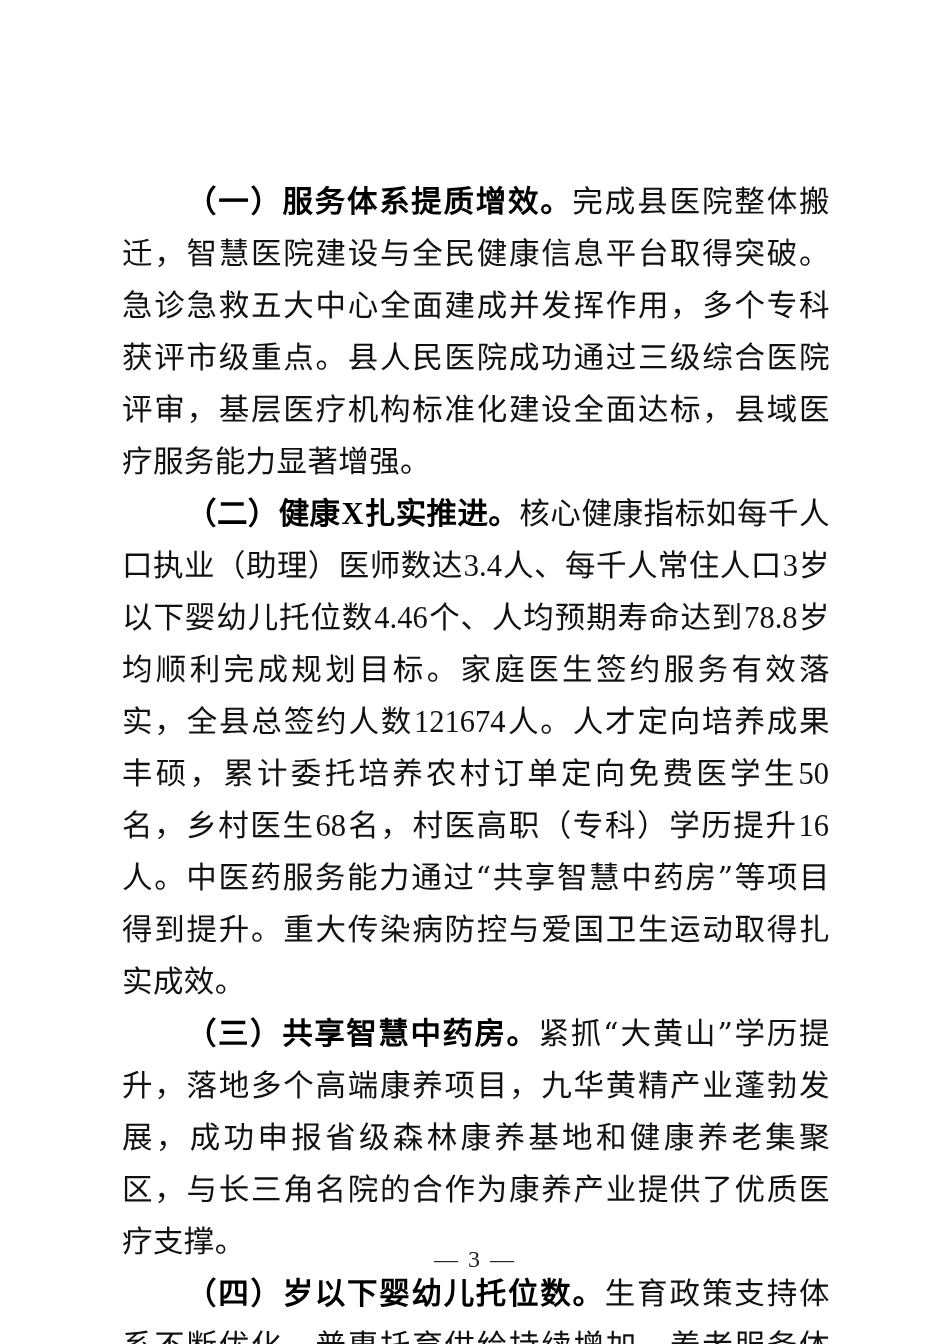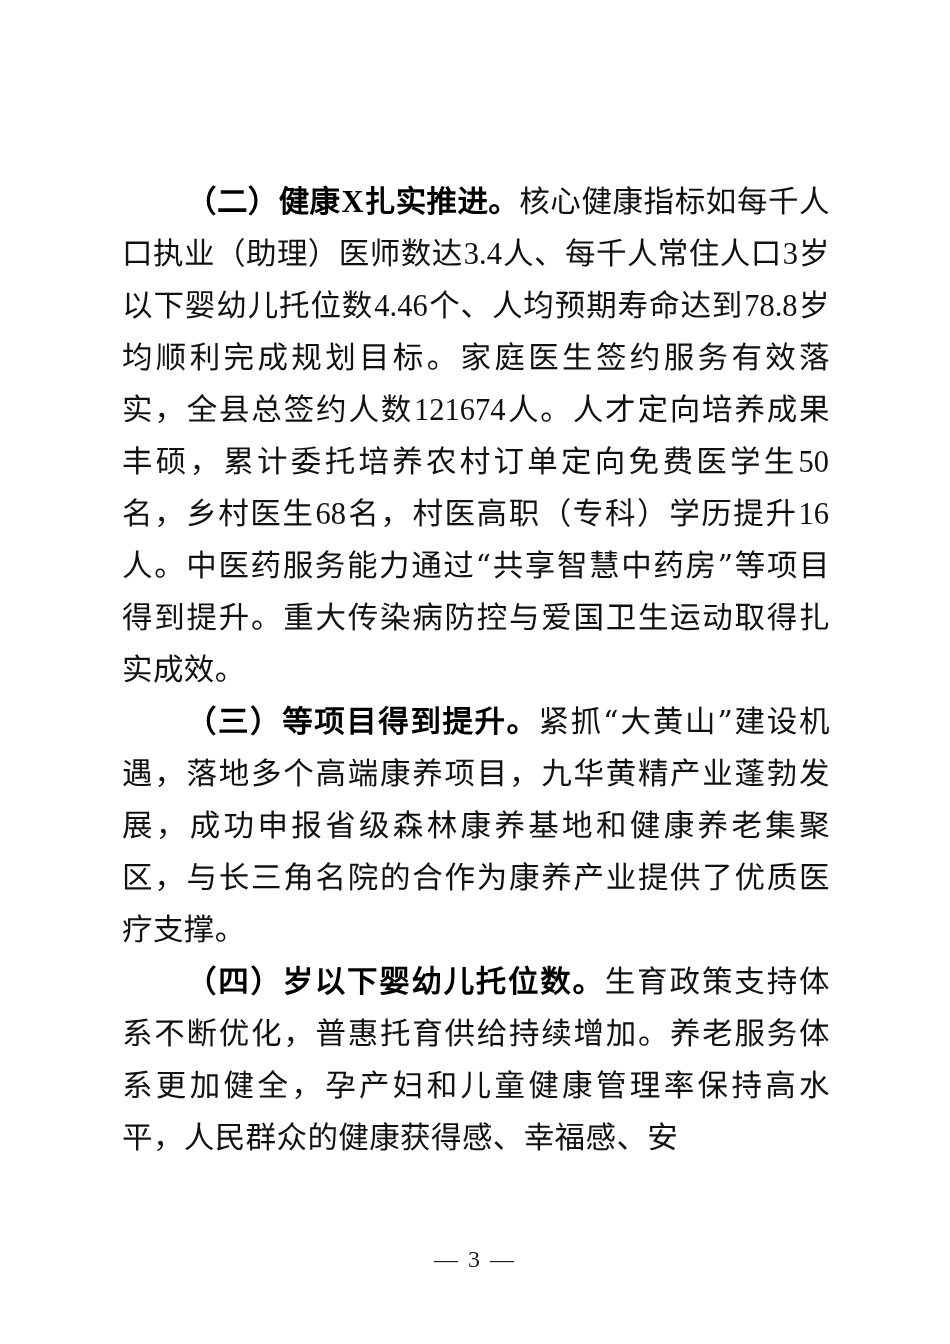--- a/index.html
+++ b/index.html
@@ -83,27 +83,30 @@
     letter-spacing: 2px;
   }
 </style>
 </head>
 <body>
 
 <div class="page">
 
   <div class="text-column">
 
+    <p class="para">
+      <span class="sec-head">（一）</span><span class="sec-head">服务体系提质增效。</span><span>完成县医院整体搬迁，智慧医院建设与全民健康信息平台取得突破。急诊急救五大中心全面建成并发挥作用，多个专科获评市级重点。县人民医院成功通过三级综合医院评审，基层医疗机构标准化建设全面达标，县域医疗服务能力显著增强。</span>
+    </p>
 
     <p class="para">
       <span class="sec-head">（二）</span><span class="sec-head">健康</span><span class="sec-head num">X</span><span class="sec-head">扎实推进。</span><span>核心健康指标如每千人口执业（助理）医师数达</span><span class="num">3.4</span><span>人、每千人常住人口</span><span class="num">3</span><span>岁以下婴幼儿托位数</span><span class="num">4.46</span><span>个、人均预期寿命达到</span><span class="num">78.8</span><span>岁均顺利完成规划目标。家庭医生签约服务有效落实，全县总签约人数</span><span class="num">121674</span><span>人。人才定向培养成果丰硕，累计委托培养农村订单定向免费医学生</span><span class="num">50</span><span>名，乡村医生</span><span class="num">68</span><span>名，村医高职（专科）学历提升</span><span class="num">16</span><span>人。中医药服务能力通过“共享智慧中药房”等项目得到提升。重大传染病防控与爱国卫生运动取得扎实成效。</span>
     </p>
 
     <p class="para">
-      <span class="sec-head">（三）</span><span class="sec-head">等项目得到提升。</span><span>紧抓“大黄山”建设机遇，落地多个高端康养项目，九华黄精产业蓬勃发展，成功申报省级森林康养基地和健康养老集聚区，与长三角名院的合作为康养产业提供了优质医疗支撑。</span>
+      <span class="sec-head">（三）</span><span class="sec-head">共享智慧中药房。</span><span>紧抓“大黄山”学历提升，落地多个高端康养项目，九华黄精产业蓬勃发展，成功申报省级森林康养基地和健康养老集聚区，与长三角名院的合作为康养产业提供了优质医疗支撑。</span>
     </p>
 
     <p class="para">
       <span class="sec-head">（四）</span><span class="sec-head">岁以下婴幼儿托位数。</span><span>生育政策支持体系不断优化，普惠托育供给持续增加。养老服务体系更加健全，孕产妇和儿童健康管理率保持高水平，人民群众的健康获得感、幸福感、安</span>
     </p>
 
   </div>
 
   <div class="footer">
     <span class="footer-inner">— 3 —</span>

